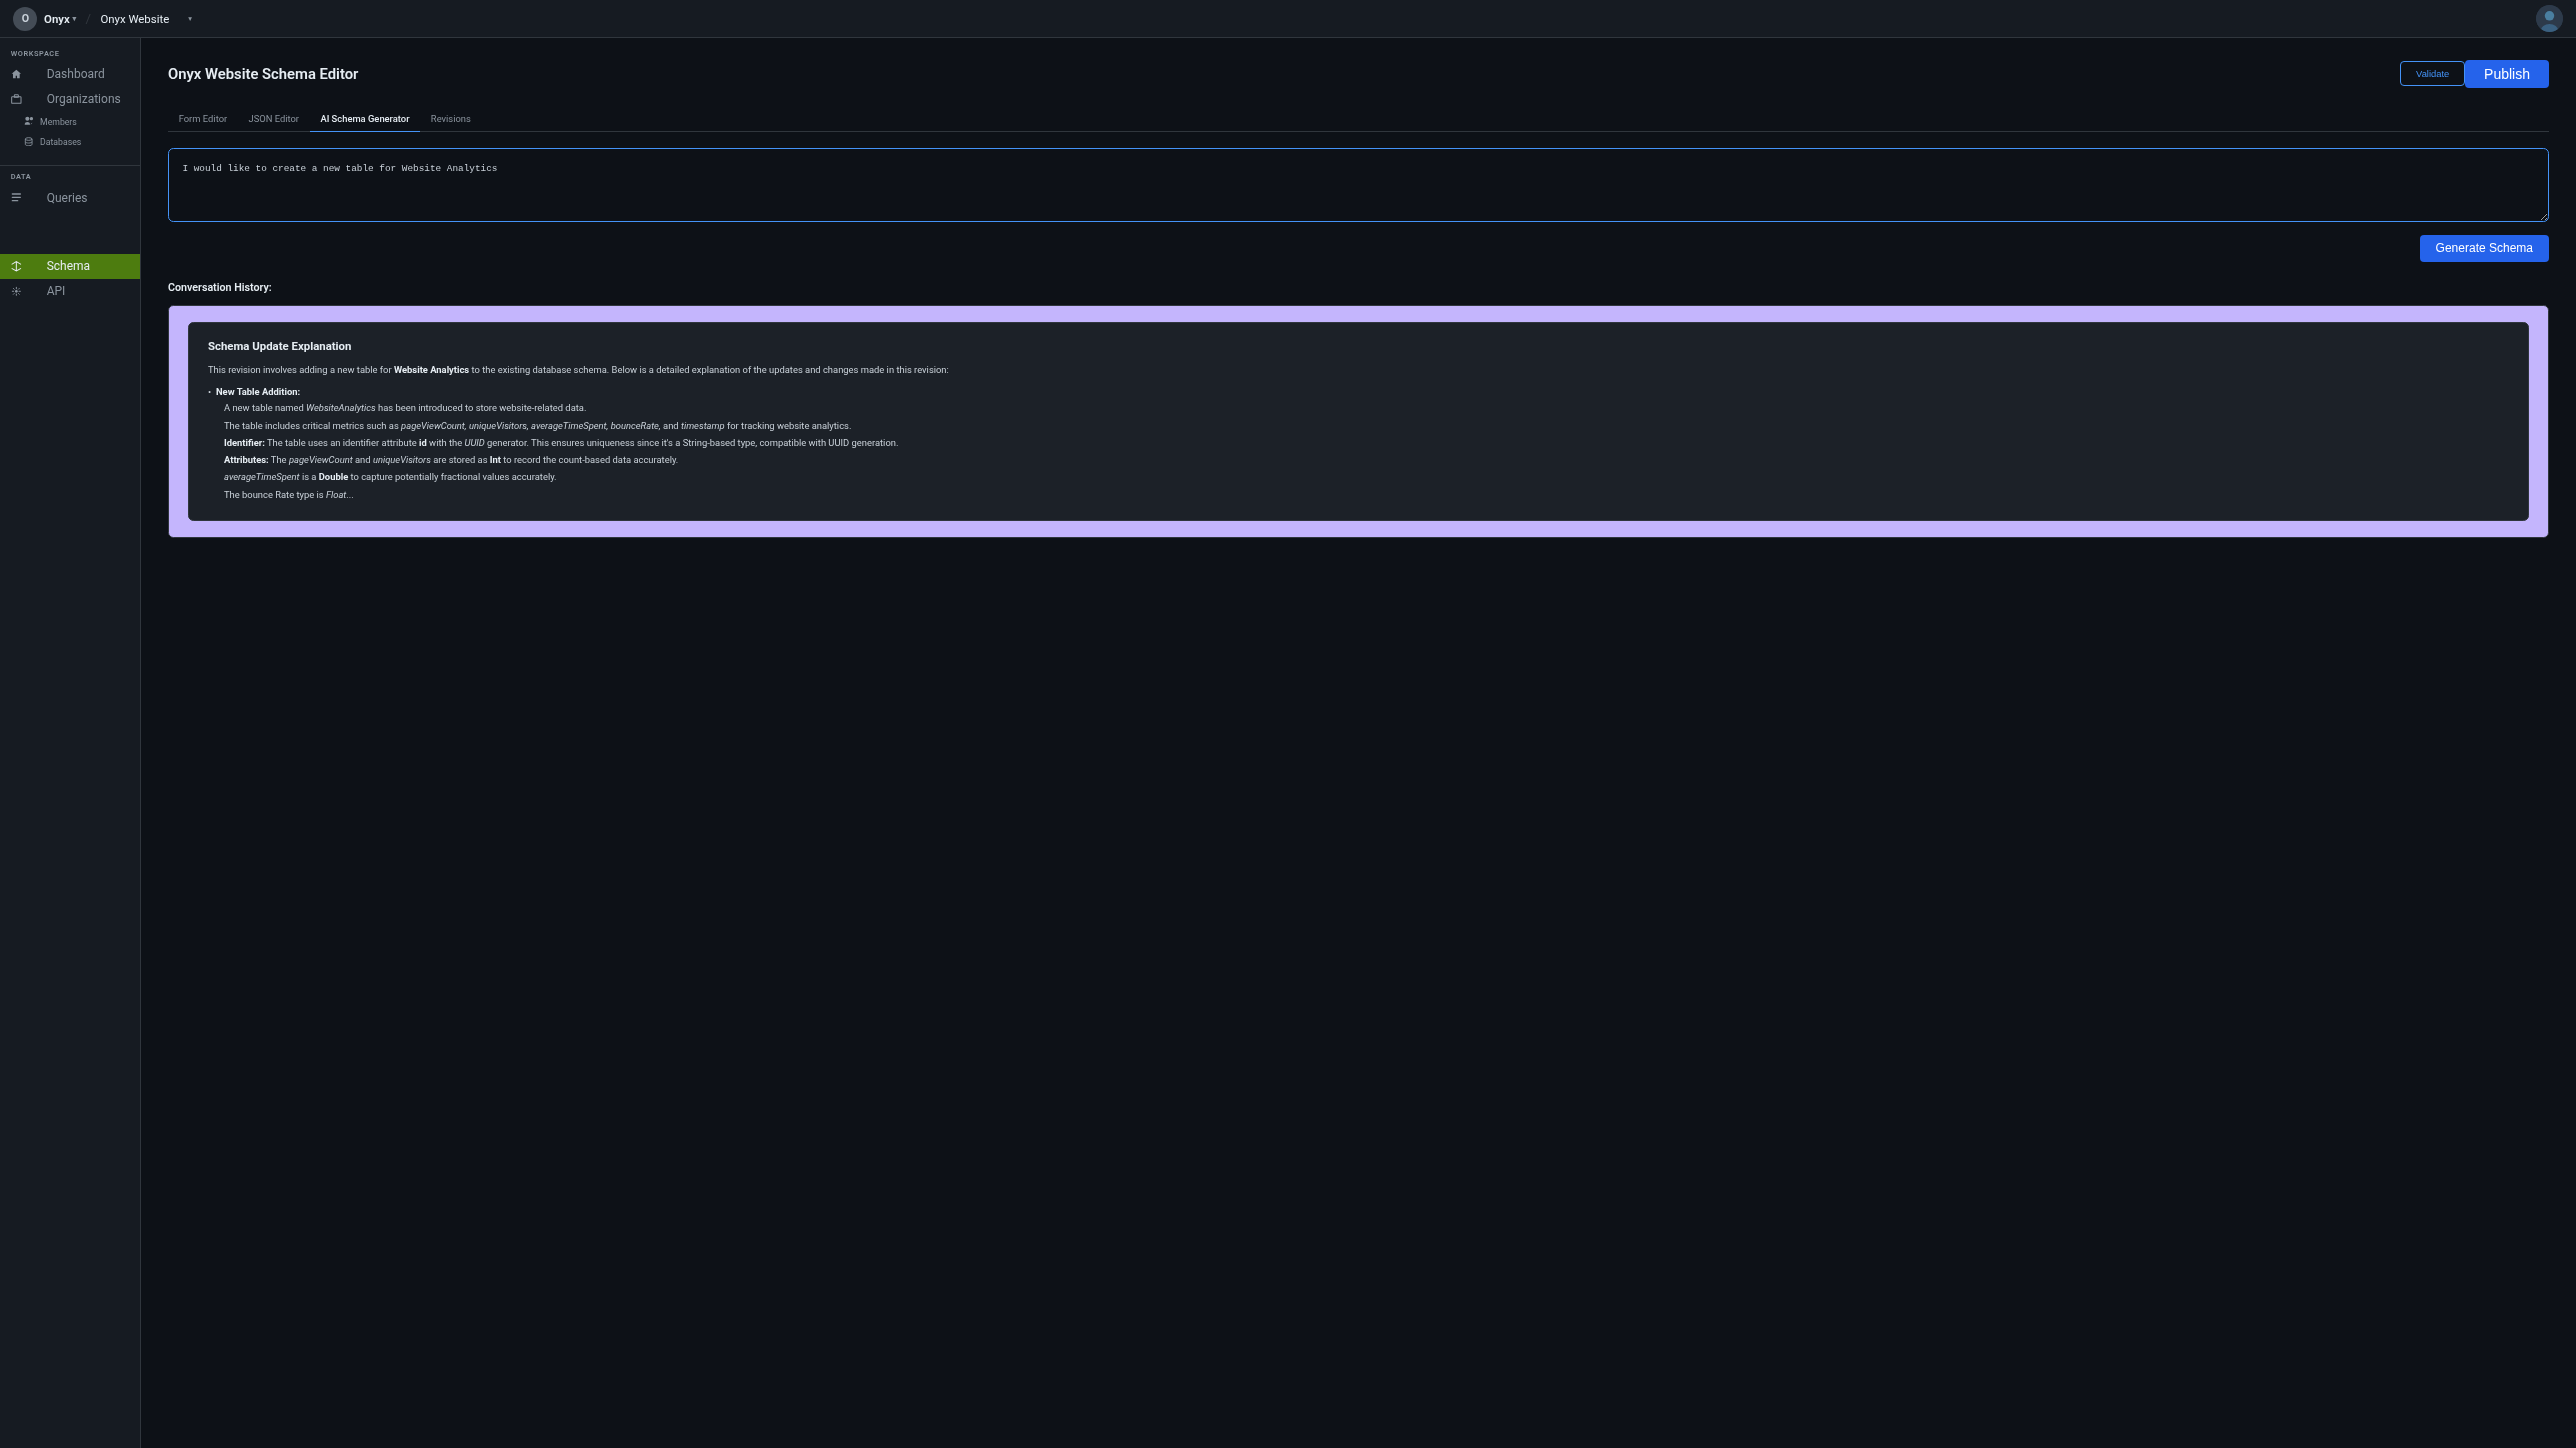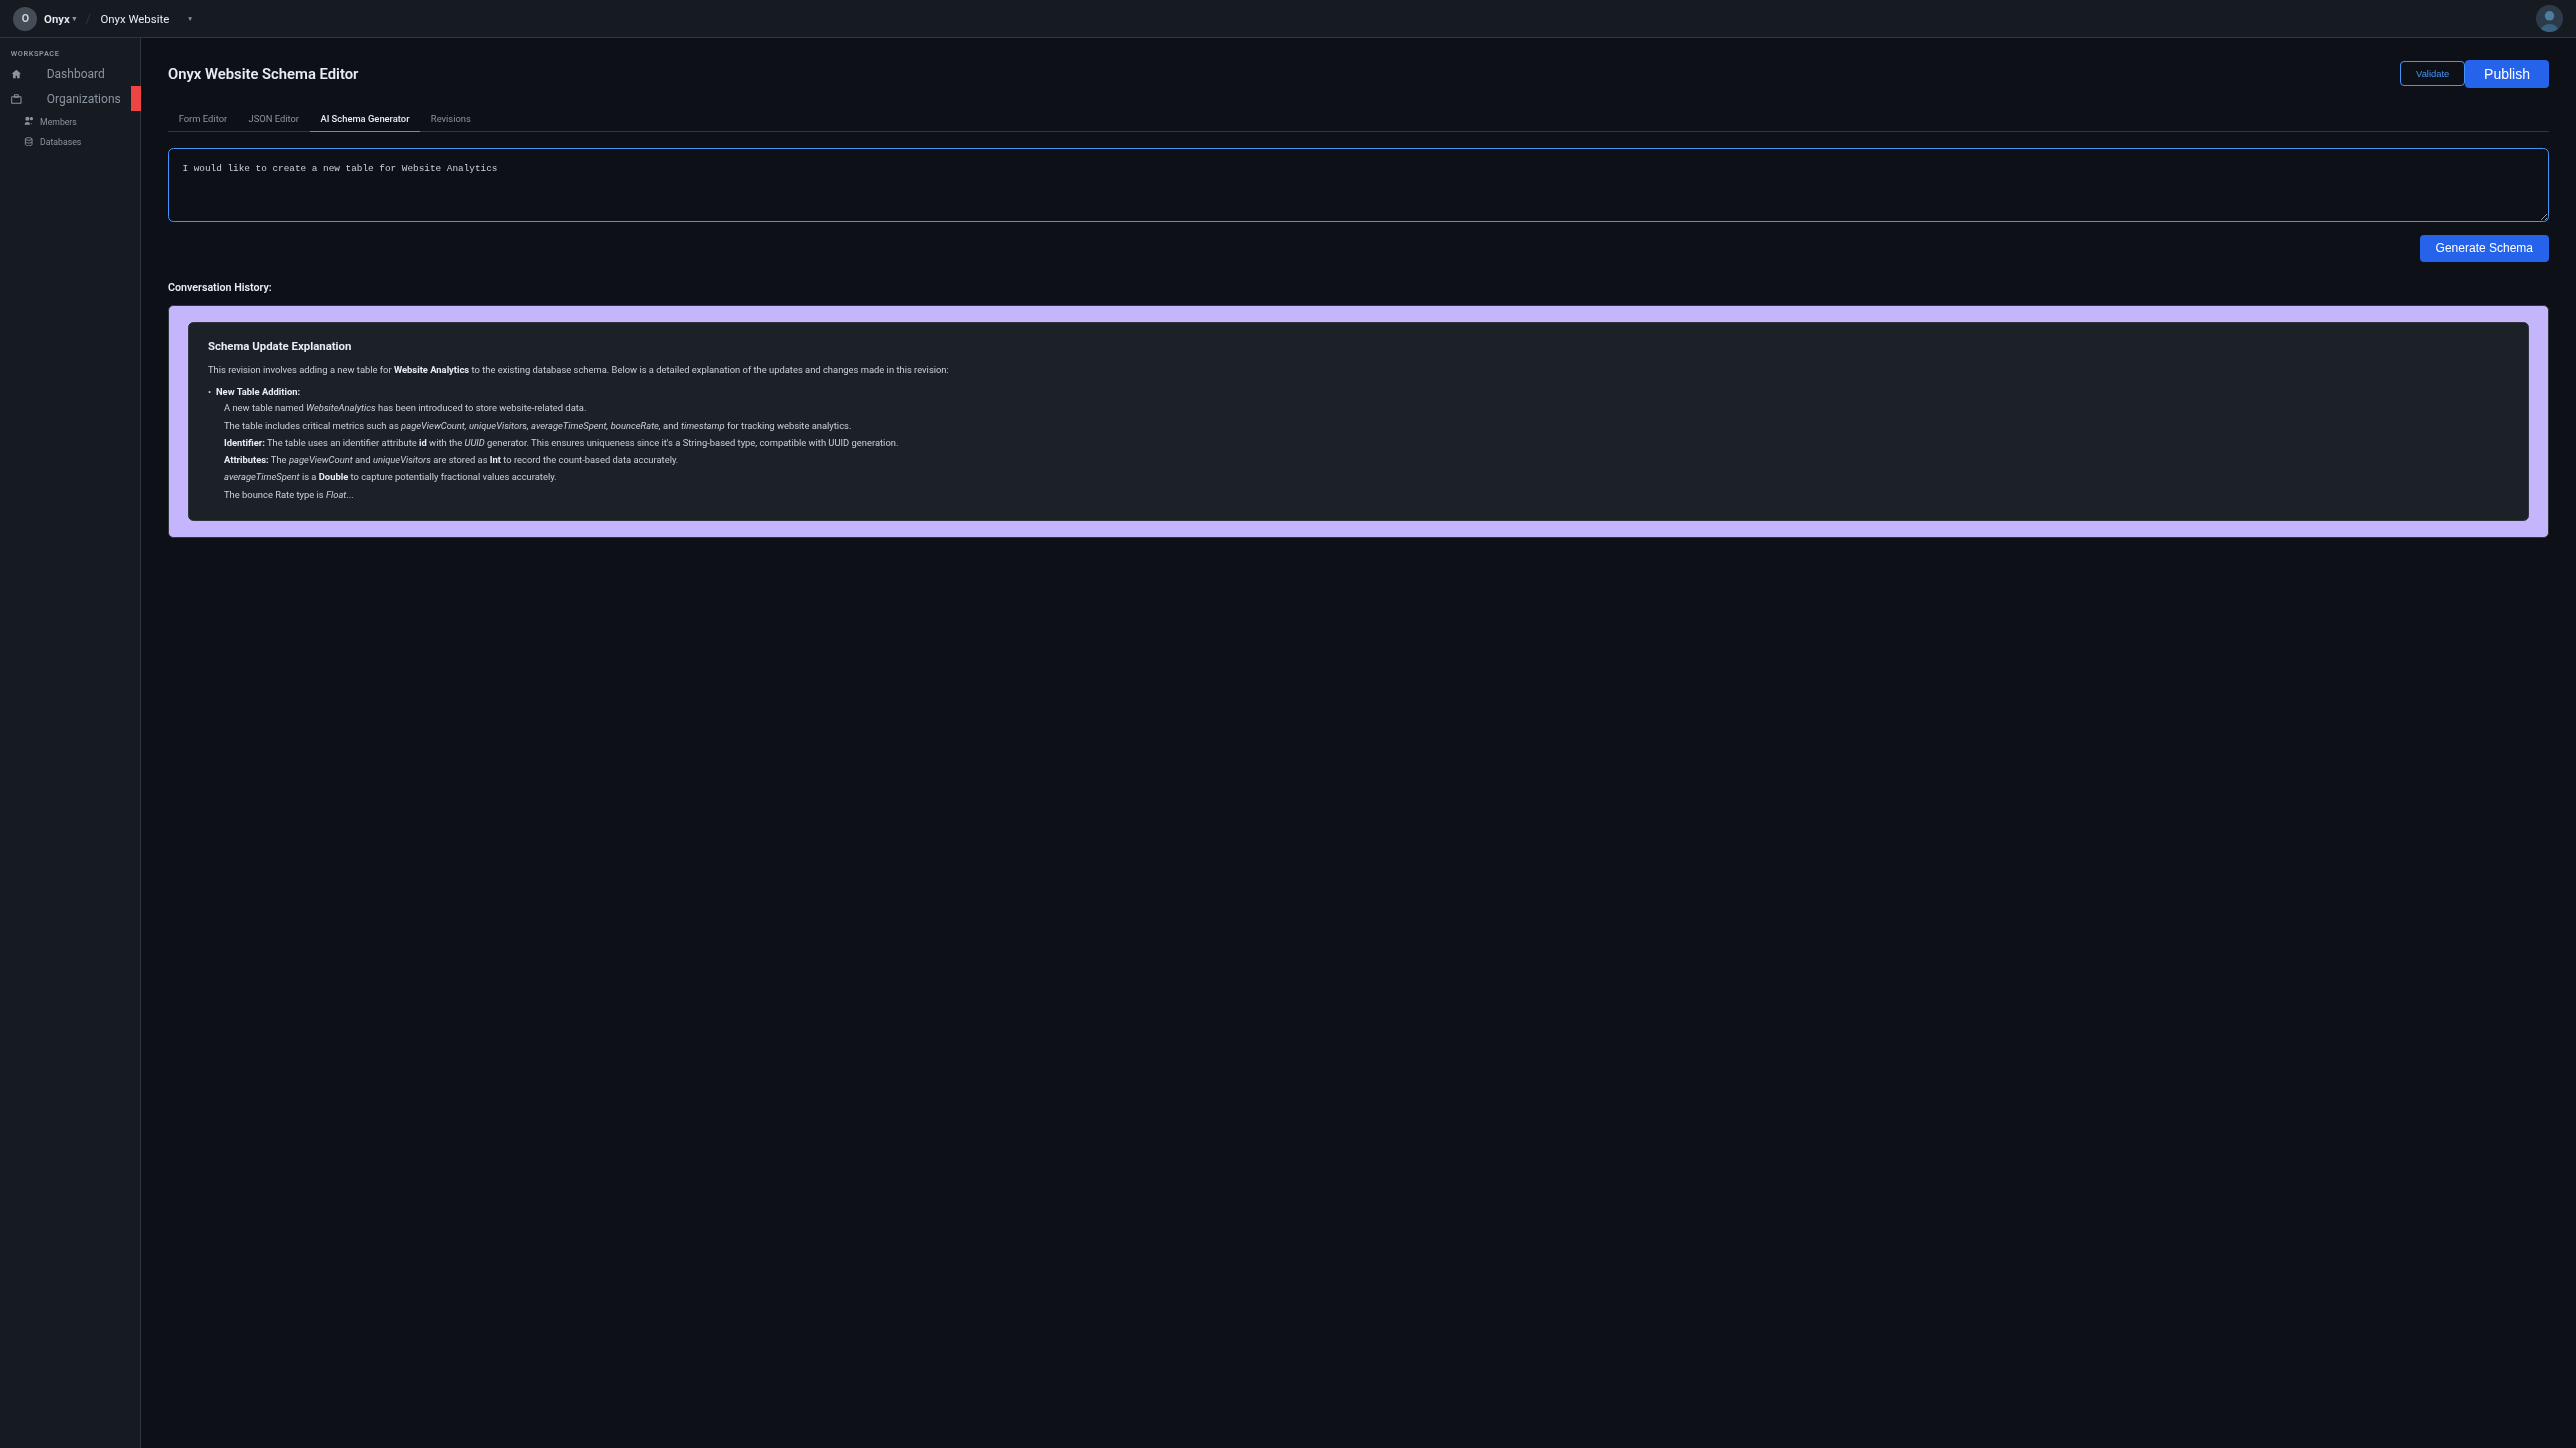--- a/index.html
+++ b/index.html
@@ -80,21 +80,21 @@
       flex: 1;
       overflow: hidden;
     }
 
     
     .sidebar {
       width: 141px;
       background: #161b22;
       border-right: 0.7px solid #30363d;
       display: flex;
-      flex-direction: row;
+      flex-direction: column;
       padding: 10.7px 0;
       flex-shrink: 0;
     }
     .sidebar-section-label {
       font-size: 7.4px;
       font-weight: 600;
       color: #8b949e;
       text-transform: uppercase;
       letter-spacing: 0.08em;
       padding: 0 10.7px;
@@ -105,22 +105,23 @@
       align-items: center;
       gap: 24px;
       padding: 5.4px 10.7px;
       font-size: 12px;
       color: #8b949e;
       cursor: pointer;
       border-radius: 0;
       transition: background 0.15s;
     }
     .sidebar-item.active {
-      background: #ef4444;
-      color: #e6edf3;
+      background: #4d7c0f;
+      color: #e6edf3;
+      margin-top: 44px;
     }
     .sidebar-item .icon {
       width: 12px;
       height: 12px;
       display: flex;
       align-items: center;
       justify-content: center;
       flex-shrink: 0;
     }
     .sidebar-sub-item {

